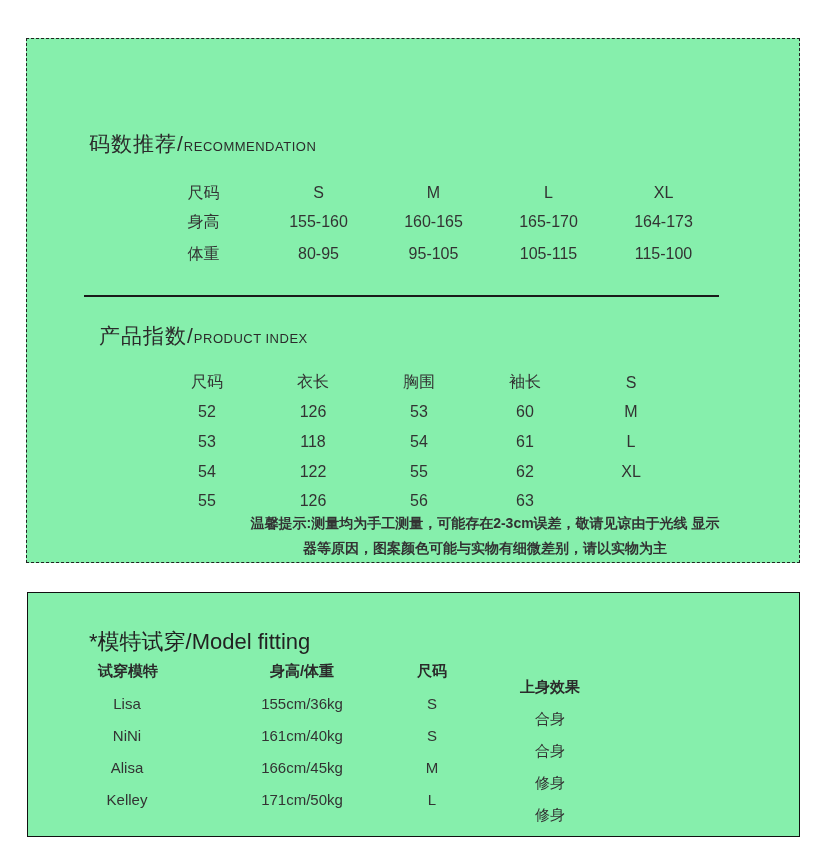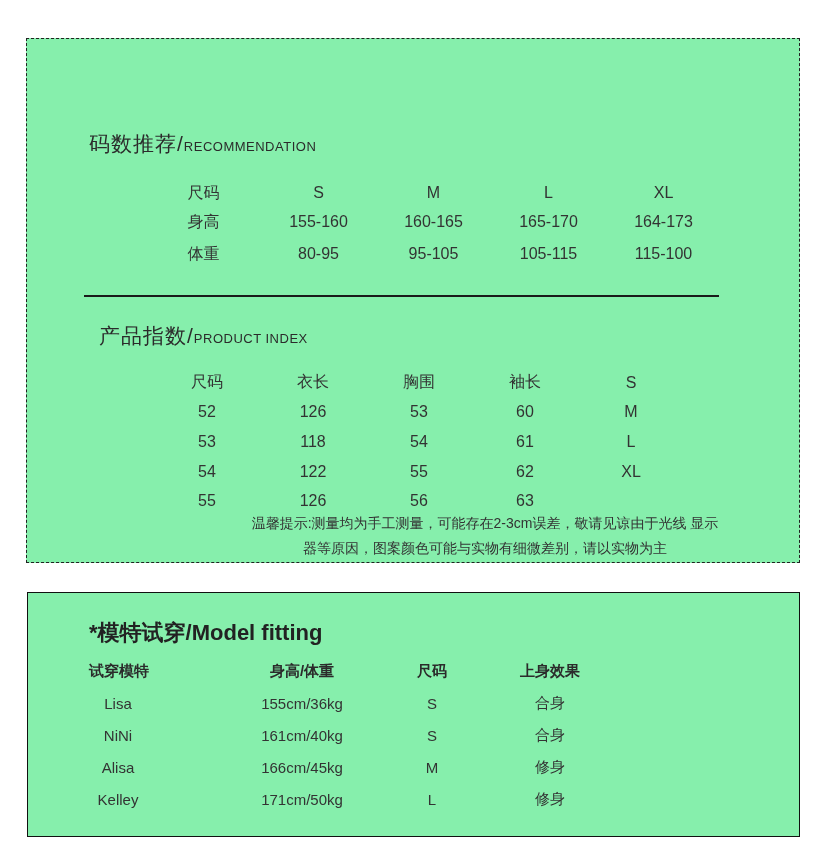--- a/index.html
+++ b/index.html
@@ -36,34 +36,34 @@
   }
   .prod-grid {
     left: 127px; top: 329px;
     grid-template-columns: repeat(5, 106px);
     grid-template-rows: repeat(5, 29.6px);
   }
 
   .divider { position: absolute; left: 57px; top: 256px; width: 635px; height: 2px; background: #1a1a1a; }
 
   .note { position: absolute; left: 150px; top: 472px; width: 616px; text-align: center;
-          font-size: 14px; line-height: 25px; color: #333333; }
+          font-size: 14px; line-height: 25px; color: #333333; font-weight: bold; }
 
-  .fit-title { position: absolute; left: 61px; top: 25px; margin: 0;
-               font-size: 22px; font-weight: 700; color: #222222; white-space: nowrap; }
+  .fit-title { position: absolute; left: 61px; top: 34px; margin: 0;
+               font-size: 22px; font-weight: 400; color: #222222; white-space: nowrap; }
 
   .fit-col { position: absolute; top: 62px; display: flex; flex-direction: column; }
   .fit-cell { height: 32px; display: flex; align-items: center; justify-content: center;
               font-size: 15px; color: #333333; white-space: nowrap; }
   .fit-header { font-weight: 700; color: #2b2b2b; }
-  .col-model  { left: 25px;  width: 130px; }
+  .col-model  { left: 34px;  width: 130px; }
   .col-model .fit-header { justify-content: flex-start; padding-left: 36px; box-sizing: border-box; }
   .col-hw     { left: 184px; width: 180px; }
   .col-size   { left: 344px; width: 120px; }
-  .col-effect { left: 452px; width: 140px; }
+  .col-effect { left: 452px; width: 140px; margin-top: 16px; }
 </style>
 </head>
 <body>
 
 <div class="page">
 
   <section class="box dashed">
 
     <h2 class="sec-title rec"><span class="zh">码数推荐/</span><span class="en">RECOMMENDATION</span></h2>
 

